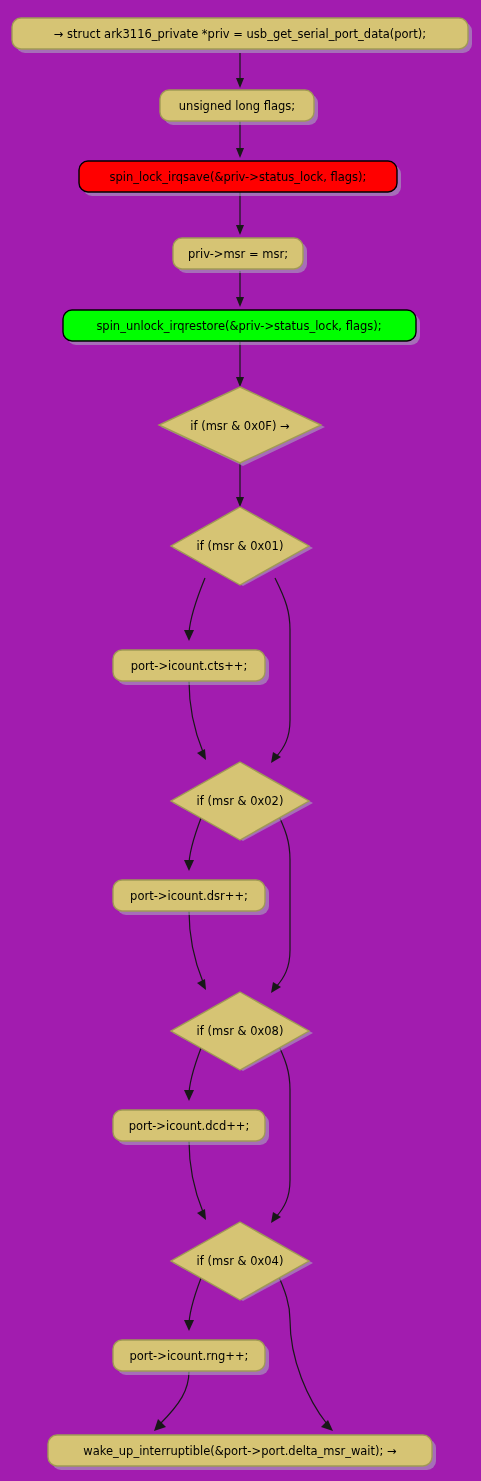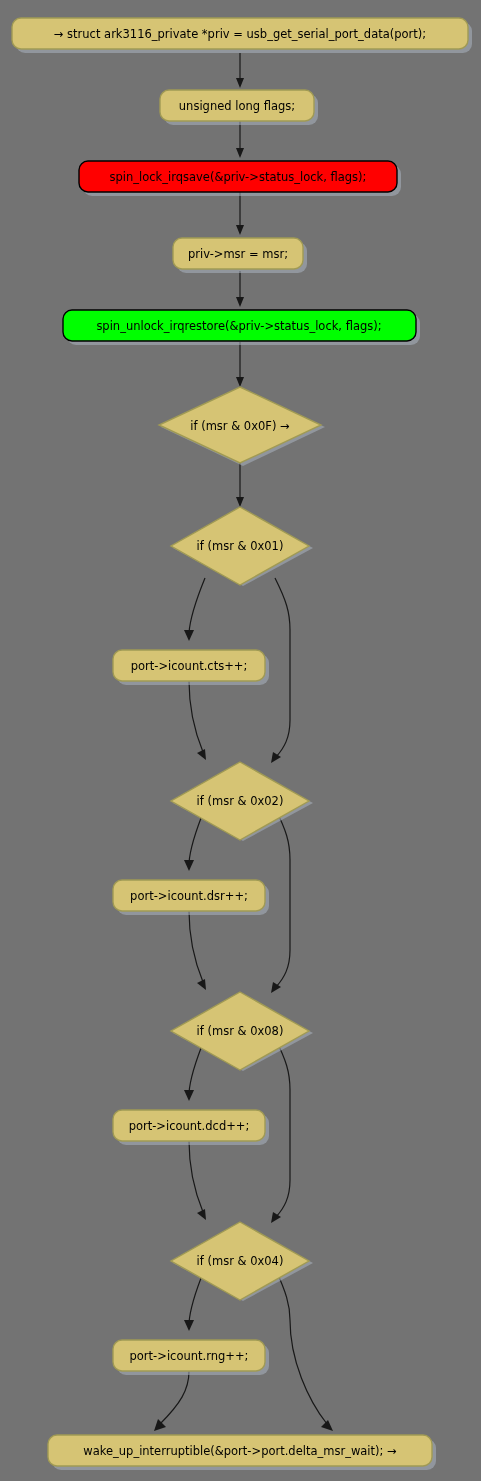--- a/index.html
+++ b/index.html
@@ -4,21 +4,21 @@
 <style>
   html, body {
     margin: 0;
     padding: 0;
     background: #FFFFFF;
   }
   #flowchart-root {
     position: relative;
     width: 481px;
     height: 1481px;
-    background: #737373;
+    background: #a21caf;
     overflow: hidden;
     font-family: "DejaVu Sans", "Liberation Sans", sans-serif;
   }
   svg#diagram-canvas {
     display: block;
     width: 481px;
     height: 1481px;
   }
   .node-label {
     font-family: "DejaVu Sans", "Liberation Sans", sans-serif;

